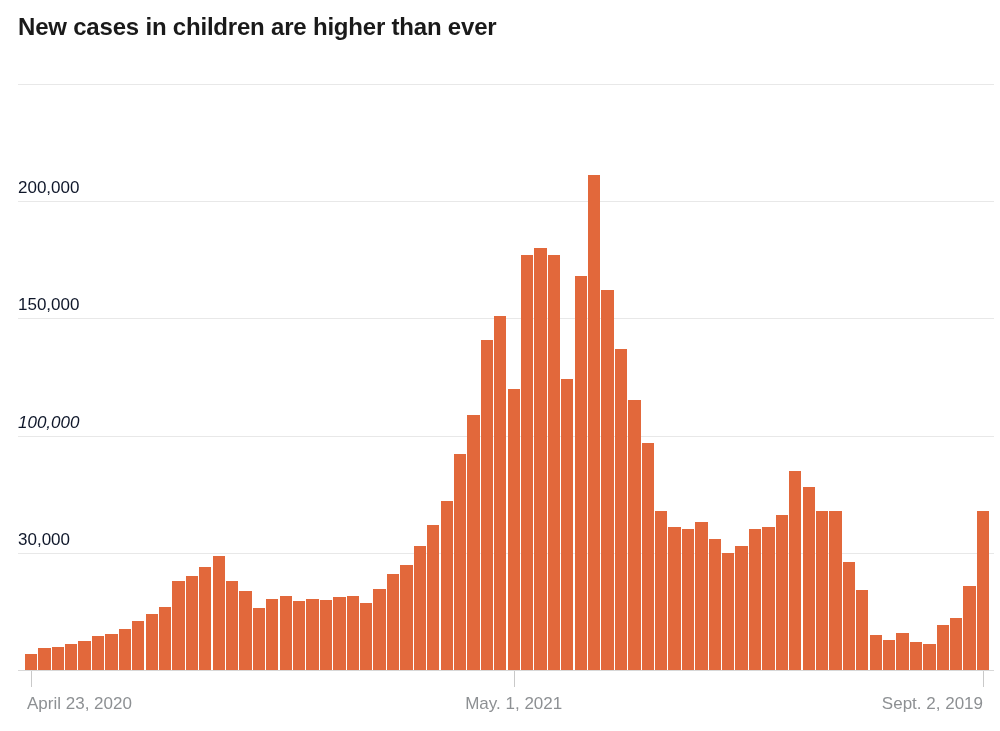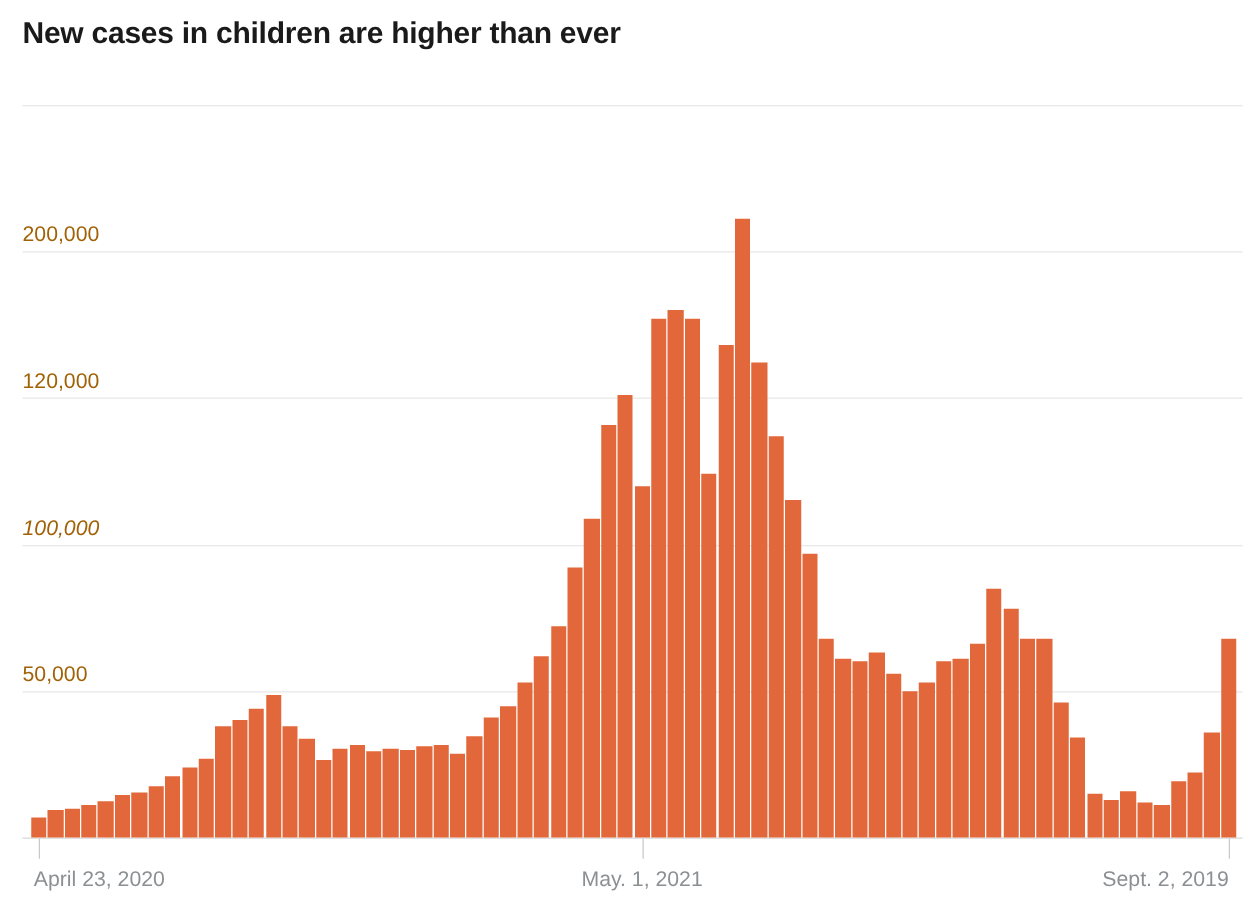--- a/index.html
+++ b/index.html
@@ -62,21 +62,21 @@
     background: #e8e8e8;
   }
   .gridline.baseline {
     background: #d8d8d8;
   }
 
   .ytick-label {
     position: absolute;
     left: 18px;
     font-size: 17px;
-    color: #a16207;
+    color: #0f172a;
     white-space: nowrap;
     transform: translateY(-100%);
     padding-bottom: 3px;
   }
 
   
   #bars-layer {
     position: absolute;
     left: 0;
     top: 0;
@@ -119,23 +119,23 @@
   <div id="plot-area">
     <div id="gridlines-layer">
         <div class="gridline" style="top: 552.8px;"></div>
         <div class="gridline" style="top: 435.6px;"></div>
         <div class="gridline" style="top: 318.4px;"></div>
         <div class="gridline" style="top: 201.2px;"></div>
         <div class="gridline" style="top: 84px;"></div>
         <div class="gridline baseline" style="top: 670px;"></div>
       </div>
     <div id="ylabels-layer">
-        <div class="ytick-label" style="top: 552.8px;">50,000</div>
+        <div class="ytick-label" style="top: 552.8px;">30,000</div>
         <div class="ytick-label" style="top: 435.6px; font-style: italic;">100,000</div>
-        <div class="ytick-label" style="top: 318.4px;">120,000</div>
+        <div class="ytick-label" style="top: 318.4px;">150,000</div>
         <div class="ytick-label" style="top: 201.2px;">200,000</div>
       </div>
     <div id="bars-layer">
         <div class="bar" title="April 23, 2020: 7,000" style="left: 24.8458px; width: 12.3085px; height: 16.408px; background: rgb(226, 104, 59);"></div>
         <div class="bar" title="April 30, 2020: 9,500" style="left: 38.2542px; width: 12.3085px; height: 22.268px; background: rgb(226, 104, 59);"></div>
         <div class="bar" title="May 7, 2020: 10,000" style="left: 51.6627px; width: 12.3085px; height: 23.44px; background: rgb(226, 104, 59);"></div>
         <div class="bar" title="May 14, 2020: 11,000" style="left: 65.0711px; width: 12.3085px; height: 25.784px; background: rgb(226, 104, 59);"></div>
         <div class="bar" title="May 21, 2020: 12,500" style="left: 78.4796px; width: 12.3085px; height: 29.3px; background: rgb(226, 104, 59);"></div>
         <div class="bar" title="May 28, 2020: 14,500" style="left: 91.888px; width: 12.3085px; height: 33.988px; background: rgb(226, 104, 59);"></div>
         <div class="bar" title="June 4, 2020: 15,500" style="left: 105.296px; width: 12.3085px; height: 36.332px; background: rgb(226, 104, 59);"></div>

